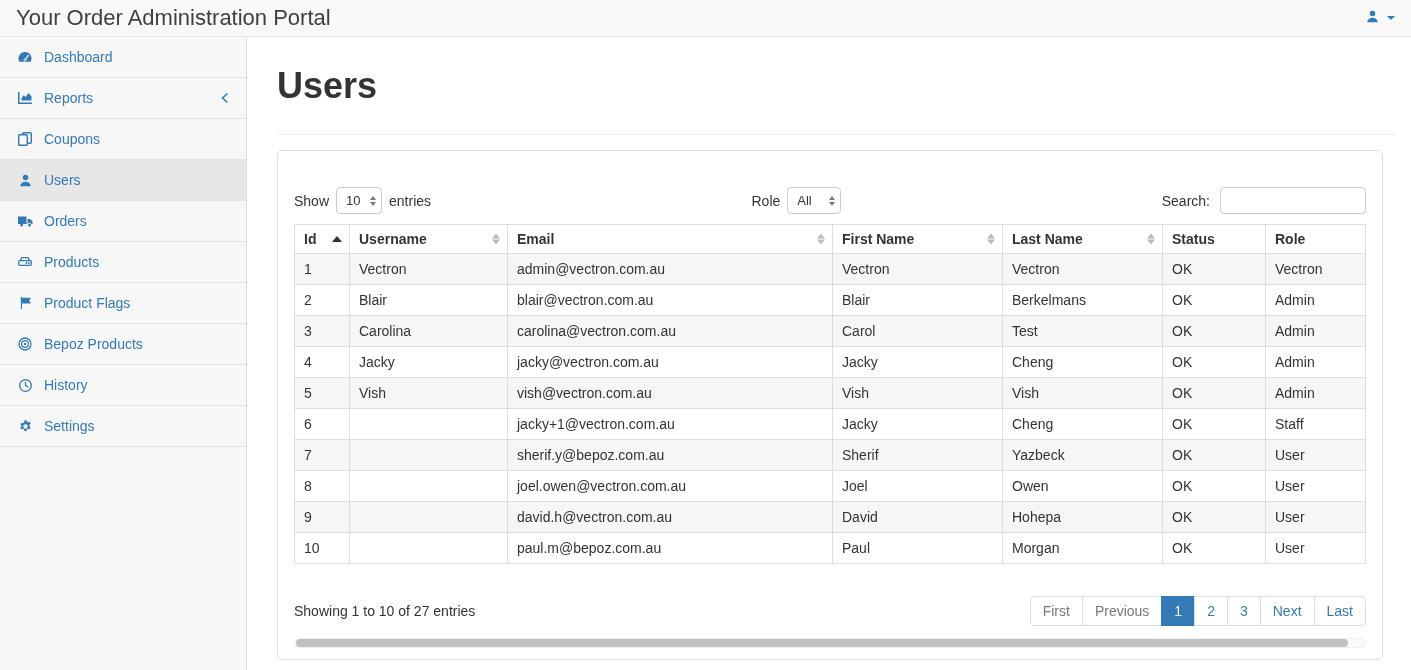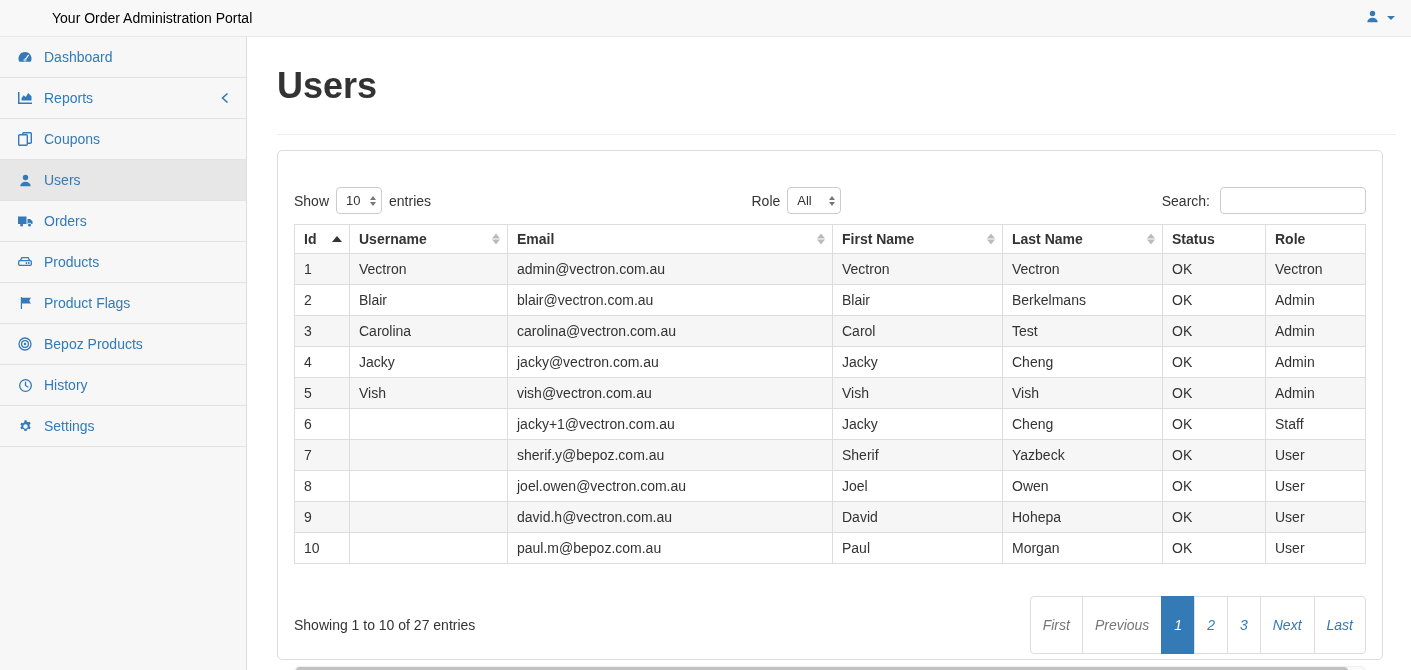--- a/index.html
+++ b/index.html
@@ -3,21 +3,21 @@
 <meta charset="utf-8">
 <style>
   * { margin:0; padding:0; box-sizing:border-box; }
   html,body { width:1411px; height:670px; overflow:hidden; background:#fff;
     font-family:"Liberation Sans", sans-serif; color:#333; }
 
   
   .navbar { position:absolute; top:0; left:0; width:100%; height:37px;
     background:#f8f8f8; border-bottom:1px solid #e7e7e7;
     display:flex; align-items:center; justify-content:space-between; padding:0 16px; }
-  .brand { font-size:14px; color:#000000;margin-left:36px; }
+  .brand { font-size:22px; color:#404040; }
   .user-menu { display:flex; align-items:center; gap:7px; cursor:pointer; }
   .caret { width:0; height:0; border-left:4px solid transparent; border-right:4px solid transparent;
     border-top:4px solid #337ab7; }
 
   
   .sidebar { position:absolute; top:37px; left:0; bottom:0; width:247px;
     background:#f7f7f7; border-right:1px solid #ddd; }
   .side-item { height:41px; display:flex; align-items:center; gap:10px; padding:0 16px;
     font-size:14px; color:#337ab7; border-bottom:1px solid #e3e3e3; cursor:pointer; background:#f7f7f7; }
   .side-item.active { background:#e7e7e7; }
@@ -75,22 +75,22 @@
   .s-up { width:0; height:0; border-left:4px solid transparent; border-right:4px solid transparent;
     border-bottom:5px solid #bbb; }
   .s-down { width:0; height:0; border-left:4px solid transparent; border-right:4px solid transparent;
     border-top:5px solid #bbb; }
   .s-asc { border-bottom-color:#333; border-bottom-width:6px; border-left-width:5px; border-right-width:5px; }
 
   
   .tbl-footer { display:flex; align-items:center; justify-content:space-between; margin-top:32px; }
   .summary { font-size:14px; color:#333; }
   .pagination { display:flex; list-style:none; }
-  .page-btn { display:block; padding:20px 12px; border:1px solid #ddd; margin-left:-1px;
-    font-size:14px; color:#337ab7; background:#fff; cursor:pointer; min-width:20px; text-align:center;font-style:italic; }
+  .page-btn { display:block; padding:6px 12px; border:1px solid #ddd; margin-left:-1px;
+    font-size:14px; color:#337ab7; background:#fff; cursor:pointer; min-width:20px; text-align:center; }
   .pagination li:first-child .page-btn { border-radius:4px 0 0 4px; margin-left:0; }
   .pagination li:last-child .page-btn { border-radius:0 4px 4px 0; }
   .page-btn.disabled { color:#777; }
   .page-btn.active { background:#337ab7; border-color:#337ab7; color:#fff; }
 
   .hscroll { margin-top:12px; height:10px; background:#fafafa; border-radius:5px;
     border:1px solid #f0f0f0; position:relative; }
   .hscroll-thumb { position:absolute; left:1px; top:0; height:8px; width:98.3%;
     background:#c1c1c1; border-radius:4px; }
 </style>

